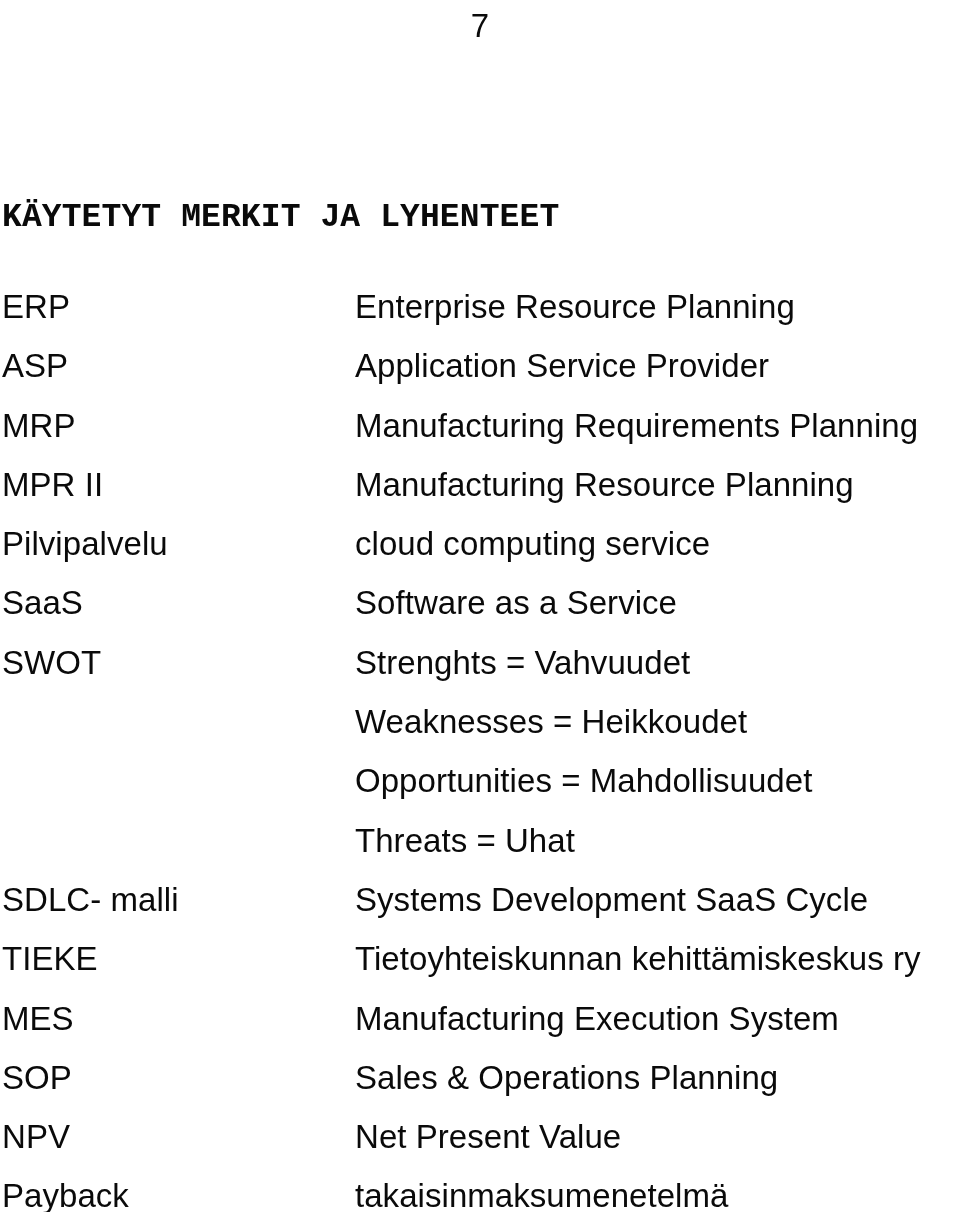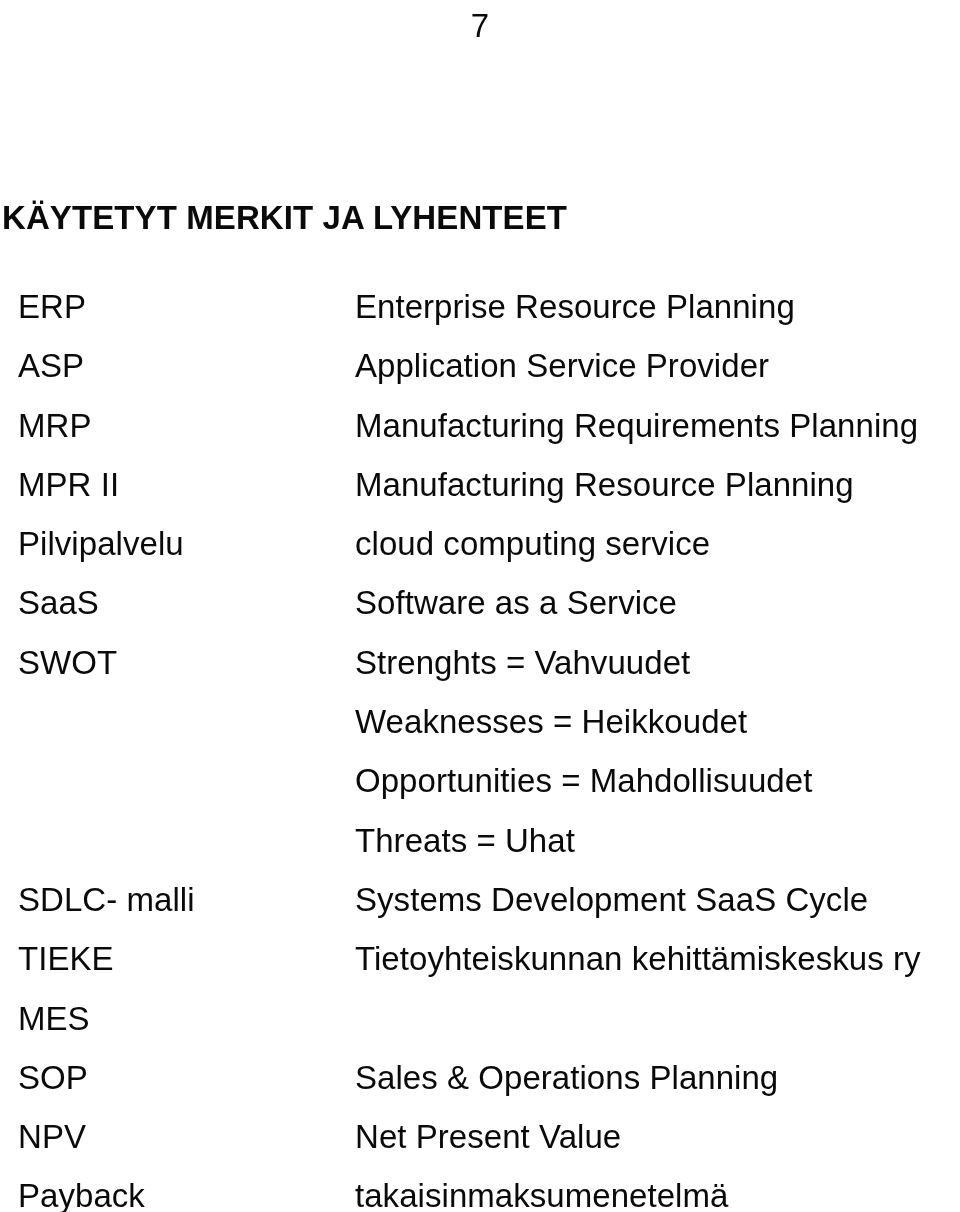--- a/index.html
+++ b/index.html
@@ -38,20 +38,21 @@
   
   .section-heading {
     position: absolute;
     top: 176px;
     left: 2px;
     font-size: 33px;
     line-height: 40px;
     letter-spacing: 0.1px;
     color: #0a0a0a;
     white-space: pre;
+    font-family: Liberation Mono, monospace;
   }
 
   
   .abbrev-list {
     position: absolute;
     top: 286px;
     left: 0;
     width: 960px;
     height: 926px;
   }
@@ -63,21 +64,21 @@
   .abbrev-definition {
     position: absolute;
     top: 0;
     font-size: 33px;
     line-height: 42px;
     letter-spacing: 0.05px;
     color: #0a0a0a;
     white-space: pre;
   }
   .abbrev-term {
-    left: 18px;
+    left: 2px;
   }
   .abbrev-definition {
     left: 355px;
   }
   .abbrev-term:empty,
   .abbrev-definition:empty {
     display: none;
   }
 </style>
 </head>
@@ -130,20 +131,21 @@
       <div class="abbrev-row">
         <span class="abbrev-term">SDLC- malli</span>
         <span class="abbrev-definition">Systems Development SaaS Cycle</span>
       </div>
       <div class="abbrev-row">
         <span class="abbrev-term">TIEKE</span>
         <span class="abbrev-definition">Tietoyhteiskunnan kehittämiskeskus ry</span>
       </div>
       <div class="abbrev-row">
         <span class="abbrev-term">MES</span>
+        <span class="abbrev-definition">Manufacturing Execution System</span>
       </div>
       <div class="abbrev-row">
         <span class="abbrev-term">SOP</span>
         <span class="abbrev-definition">Sales &amp; Operations Planning</span>
       </div>
       <div class="abbrev-row">
         <span class="abbrev-term">NPV</span>
         <span class="abbrev-definition">Net Present Value</span>
       </div>
       <div class="abbrev-row">

